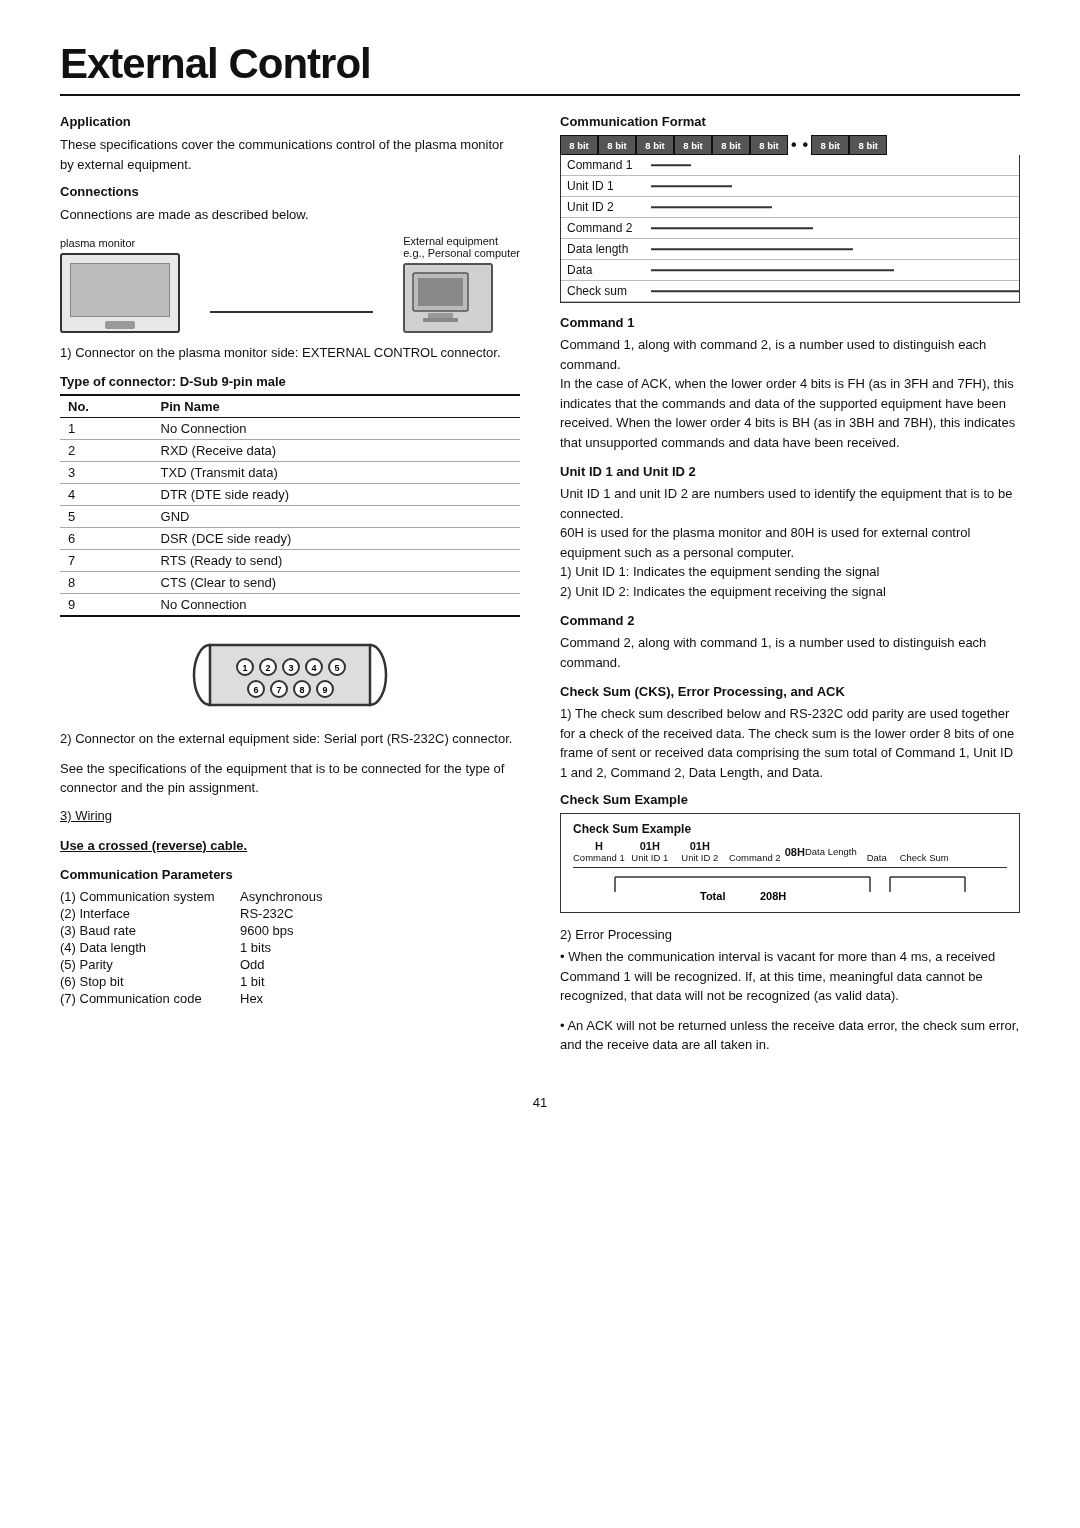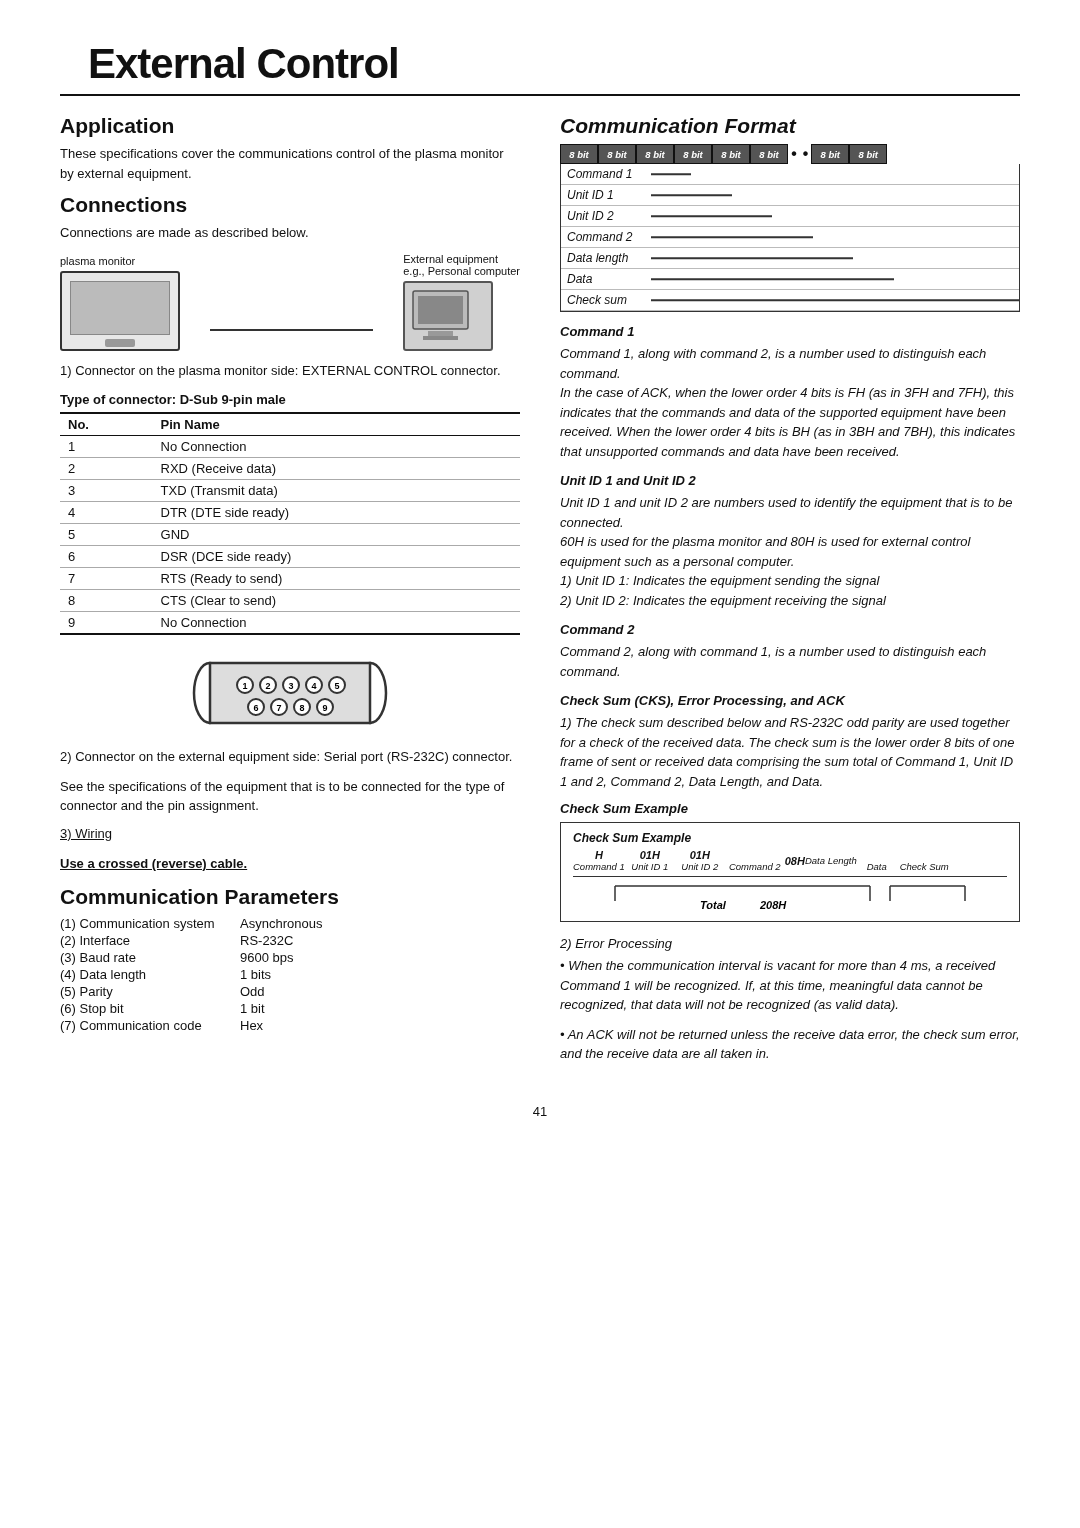--- a/index.html
+++ b/index.html
@@ -11,41 +11,39 @@
       width: 1080px;
       min-height: 1528px;
       padding: 40px 60px 40px 60px;
     }
     h1.page-title {
       font-size: 42px;
       font-weight: 900;
       letter-spacing: -1px;
       margin-bottom: 6px;
       font-family: Arial Black, Arial, sans-serif;
-      margin-left: 28px;
     }
     .divider-top {
       border-top: 2px solid #111;
       margin-bottom: 18px;
     }
     .two-col {
       display: flex;
       gap: 40px;
     }
     .col-left {
       flex: 1 1 0;
       min-width: 0;
     }
     .col-right {
       flex: 1 1 0;
       min-width: 0;
-      font-style: italic;
     }
     h2.section-title {
-      font-size: 21px;
+      font-size: 13px;
       font-weight: 900;
       margin-bottom: 6px;
       margin-top: 0;
     }
     p.section-body {
       font-size: 13px;
       line-height: 1.5;
       margin-bottom: 10px;
     }
     h3.subsection-title {

